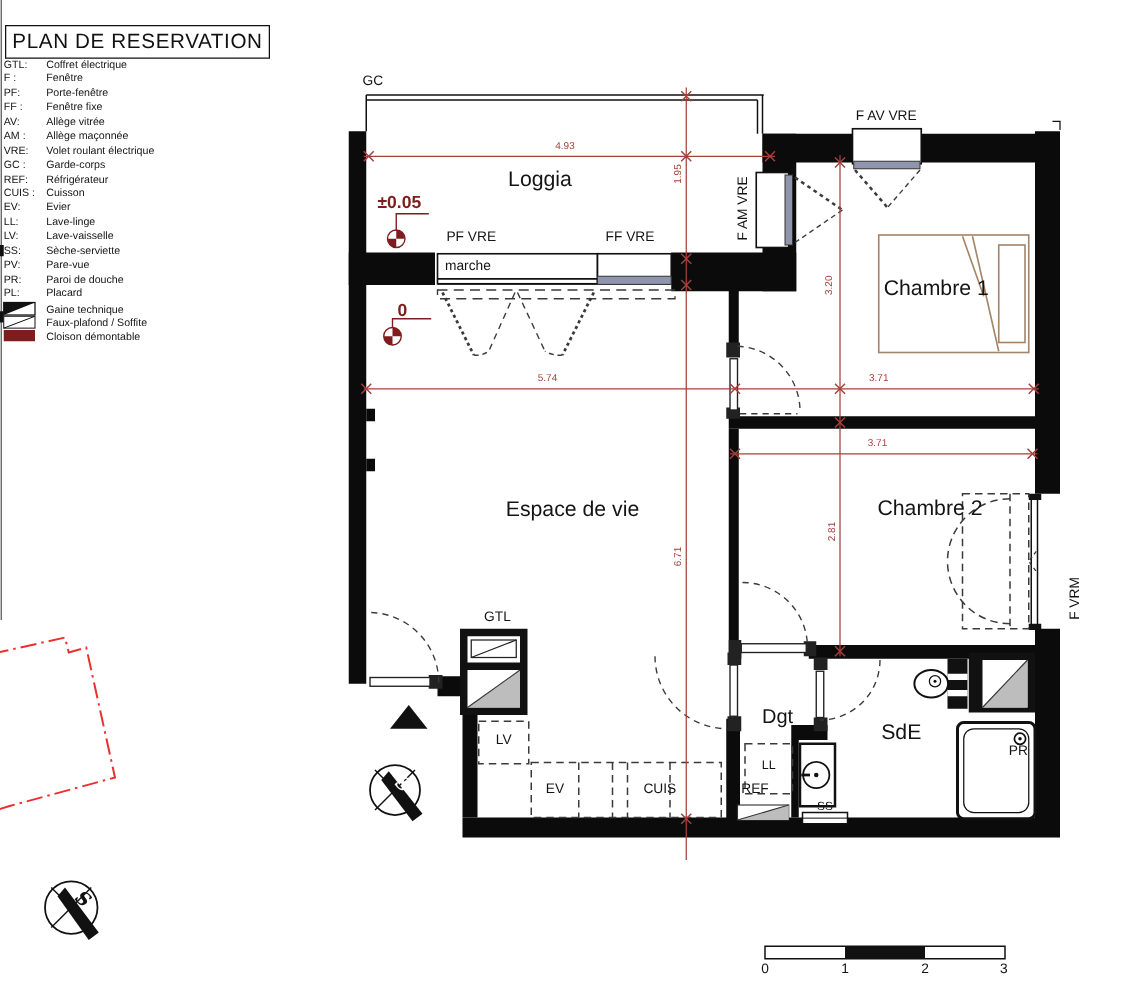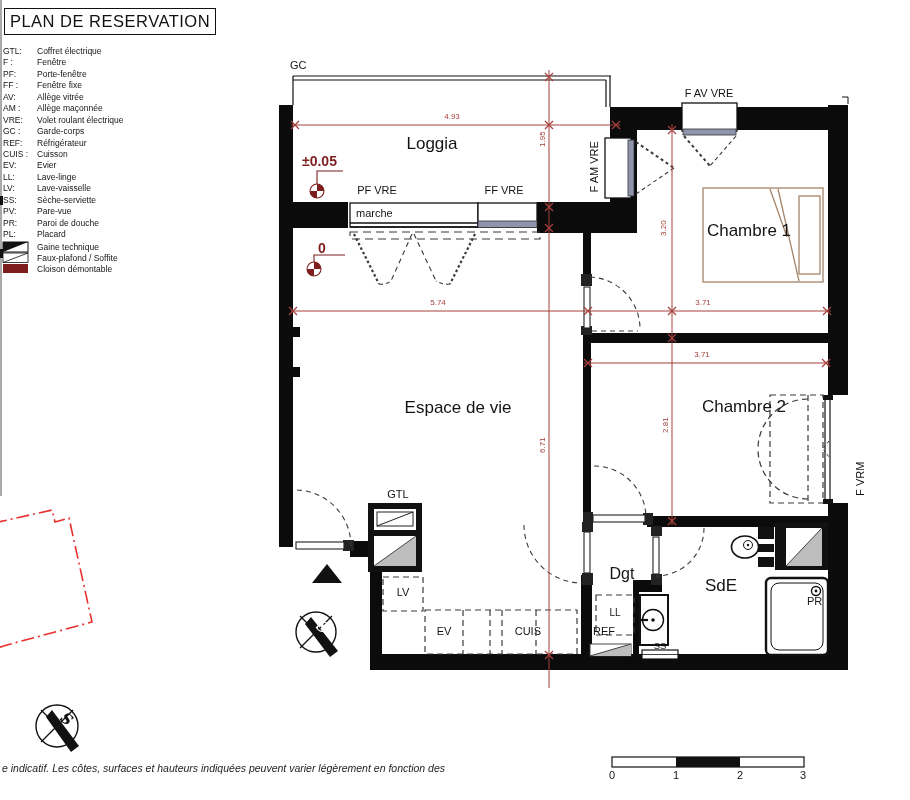--- a/index.html
+++ b/index.html
@@ -8,21 +8,21 @@
   #plan-svg{position:absolute;left:0;top:0;}
   .lbl{position:absolute;color:#141414;white-space:nowrap;line-height:1.05;}
   .c{text-align:center;}
   .room{font-size:17px;}
   .feat{font-size:11px;}
   .tiny{font-size:9.5px;}
   .dim{font-size:8px;color:#A5403C;}
   .lvl{font-size:14px;color:#7D1D1D;font-weight:bold;}
   .rot{transform:rotate(-90deg);transform-origin:center center;}
   .rot40{transform:rotate(40deg);transform-origin:center center;}
-  #title-box{position:absolute;left:4px;top:8px;width:210px;height:25px;border:1.3px solid #111;
+  #title-box{position:absolute;left:4px;top:20px;width:210px;height:25px;border:1.3px solid #111;
              font-size:16.5px;letter-spacing:.5px;text-align:center;line-height:25px;color:#111;}
   #legend{position:absolute;left:3px;top:46px;width:180px;}
   .leg-row{display:flex;height:11.45px;font-size:8.5px;color:#141414;}
   .leg-key{width:34px;flex:none;}
   #legend-sym{position:absolute;left:37px;top:242px;width:150px;}
   .leg-sym-row{height:10.8px;font-size:8.5px;color:#141414;}
   #footer{position:absolute;left:2px;top:762px;font-size:10.5px;font-style:italic;color:#1c1c1c;line-height:12.6px;}
   .s-letter{font-family:"DejaVu Serif",serif;font-style:italic;font-weight:bold;font-size:15px;}
 </style>
 </head>
@@ -380,14 +380,13 @@
 
 <div class="lbl s-letter c rot40" style="left:313px;top:620px;width:18px;color:#ffffff;">S</div>
 <div class="lbl s-letter c rot40" style="left:57px;top:712px;width:18px;color:#111111;">S</div>
 
 <div class="lbl c" style="left:606px;top:770px;width:12px;font-size:11px;">0</div>
 <div class="lbl c" style="left:670px;top:770px;width:12px;font-size:11px;">1</div>
 <div class="lbl c" style="left:734px;top:770px;width:12px;font-size:11px;">2</div>
 <div class="lbl c" style="left:797px;top:770px;width:12px;font-size:11px;">3</div>
 
 <div id="footer">
-  <div>e indicatif. Les côtes, surfaces et hauteurs indiquées peuvent varier légèrement en fonction des</div>
 </div>
 
 </body></html>

